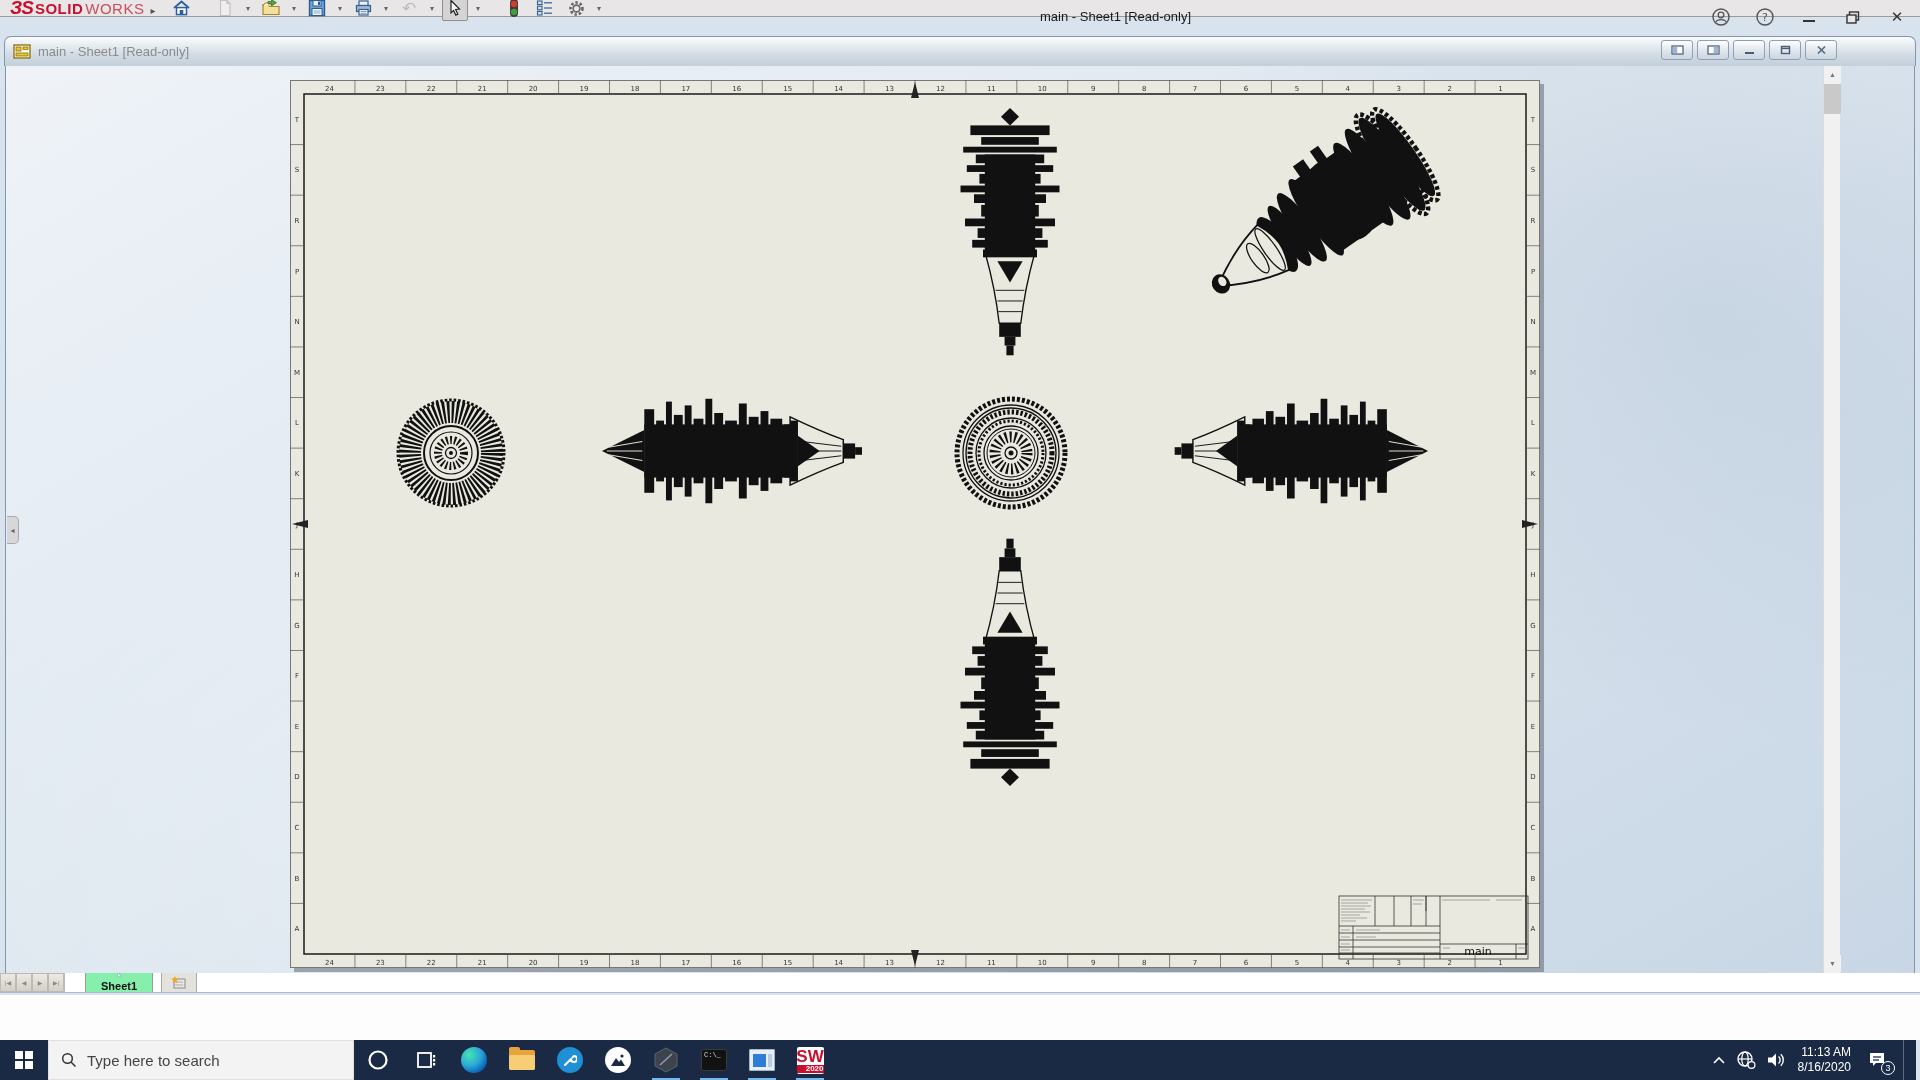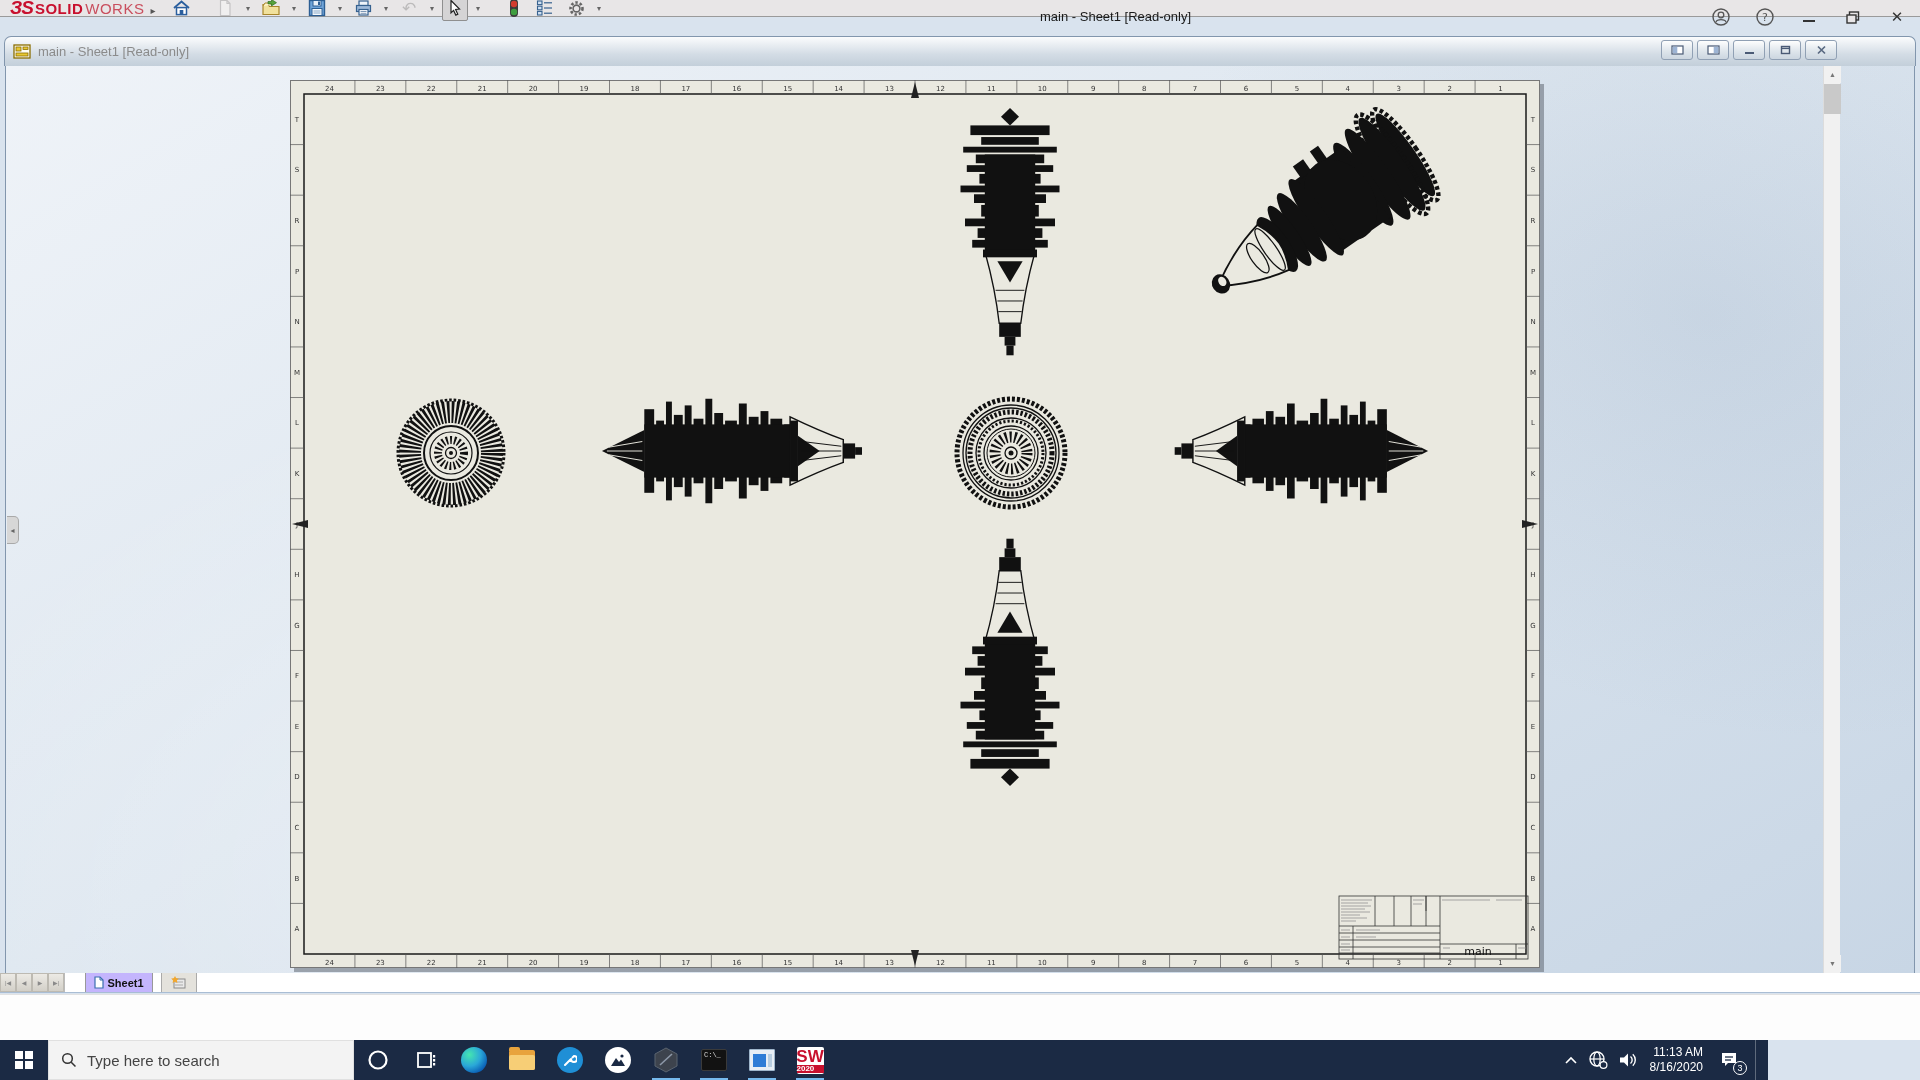--- a/index.html
+++ b/index.html
@@ -40,32 +40,32 @@
 
   
   #vscroll { left:1817px; top:0px; width:17px; height:907px; background:#f1f1f1; border-left:1px solid #dcdcdc; }
   .scr-btn { width:17px; height:17px; display:flex; align-items:center; justify-content:center; font-size:7px; color:#777; background:#f1f1f1; }
   #vthumb { left:0; top:18px; width:17px; height:30px; background:#c9c9c9; }
 
   
   #tabrow { left:0; top:973px; width:1920px; height:20px; background:#ffffff; border-bottom:1px solid #a9bdd4; display:flex; align-items:stretch; z-index:25; }
   #navbtns { display:flex; background:#d8d5ce; border-right:1px solid #bbb; }
   .nav-btn { width:16px; display:flex; align-items:center; justify-content:center; font-size:6px; color:#8a8a8a; border:1px solid #bdbab2; background:linear-gradient(#eceae5,#d3d0c8); }
-  #sheet-tab { width:68px; margin-left:20px; background:#c4b5fd; border-left:1px solid #999; border-right:1px solid #999; display:flex; align-items:center; justify-content:center; gap:3px; font-size:11px; font-weight:bold; color:#111; }
+  #sheet-tab { width:68px; margin-left:20px; background:#86efac; border-left:1px solid #999; border-right:1px solid #999; display:flex; align-items:center; justify-content:center; gap:3px; font-size:11px; font-weight:bold; color:#111;flex-direction:column; }
   #addsheet-tab { width:36px; margin-left:8px; background:#e4e2dc; border-left:1px solid #aaa; border-right:1px solid #aaa; display:flex; align-items:center; justify-content:center; }
   #tab-splitter { position:absolute; left:908px; top:973px; width:3px; height:20px; background:#888; }
   #hscroll { position:absolute; left:911px; top:973px; width:903px; height:20px; background:#f2f2f2; display:flex; align-items:center; }
   .hchev { width:16px; text-align:center; font-size:10px; color:#999; }
   #htrack { flex:1; height:100%; background:#efefef; }
 
   
   #statusbar { left:0; top:994px; width:1920px; height:46px; background:#fdfdfd; border-top:1px solid #e2e2e2; }
 
   
-  #taskbar { left:0; top:1040px; width:1768px; height:40px; background:#1b2a44; display:flex; align-items:center; z-index:40; }
+  #taskbar { left:0; top:1040px; width:1916px; height:40px; background:#1b2a44; display:flex; align-items:center; z-index:40; }
   #start { width:48px; height:40px; display:flex; align-items:center; justify-content:center; }
   .winlogo { display:grid; grid-template-columns:8px 8px; grid-template-rows:8px 8px; gap:2px; }
   .winlogo div { background:#fff; }
   #searchbox { width:306px; height:40px; background:#f3f3f3; border:1px solid #e0e0e0; display:flex; align-items:center; gap:10px; padding:0 12px; }
   #searchbox input { border:none; outline:none; background:transparent; font-size:15px; color:#222; width:240px; font-family:"Liberation Sans",sans-serif; }
   #searchbox input::placeholder { color:#444; opacity:1; }
   .tb-icon { width:48px; height:40px; display:flex; align-items:center; justify-content:center; position:relative; }
   .running::after { content:""; position:absolute; left:10px; bottom:0; width:28px; height:2px; background:#76b9ed; }
   #tray { position:absolute; right:6px; top:0; height:40px; display:flex; align-items:center; gap:10px; color:#fff; }
   #clock { text-align:right; font-size:12px; line-height:1.25; color:#fff; padding:0 2px; }
@@ -82,21 +82,21 @@
   .wrench-ic { width:26px; height:26px; border-radius:50%; background:#1f8fd6; display:flex; align-items:center; justify-content:center; }
   .photos-ic { width:26px; height:26px; border-radius:50%; background:#fff; display:flex; align-items:center; justify-content:center; }
   .hex-ic { width:26px; height:26px; }
   .cmd-ic { width:26px; height:22px; background:#121212; border:1px solid #3a3a3a; border-radius:2px; position:relative; }
   .cmd-ic::before { content:"C:\\_"; position:absolute; left:2px; top:1px; color:#ddd; font-size:7px; font-family:"Liberation Mono",monospace; }
   .winapp-ic { width:26px; height:22px; background:#e8eef5; border:1px solid #9fb6cc; border-radius:1px; position:relative; }
   .winapp-ic::before { content:""; position:absolute; left:3px; top:4px; width:13px; height:13px; background:#2f7cd6; }
   .winapp-ic::after { content:""; position:absolute; right:2px; top:4px; width:4px; height:13px; background:#b8cde0; }
   .sw-ic { width:27px; height:27px; background:#fff; border-radius:2px; display:flex; flex-direction:column; align-items:center; justify-content:center; line-height:1; }
   .sw-ic .sw { font-weight:bold; font-size:17px; color:#c8102e; letter-spacing:0; }
-  .sw-ic .yr { font-size:8px; font-weight:bold; color:#fff; background:#c8102e; width:100%; text-align:left; }
+  .sw-ic .yr { font-size:8px; font-weight:bold; color:#fff; background:#c8102e; width:100%; text-align:right; }
 
   svg text { font-family:"DejaVu Sans",sans-serif; }
 </style>
 </head>
 <body>
 
 <div id="screen">
 
   <div id="titlebar" class="abs">
     <div id="brand">

